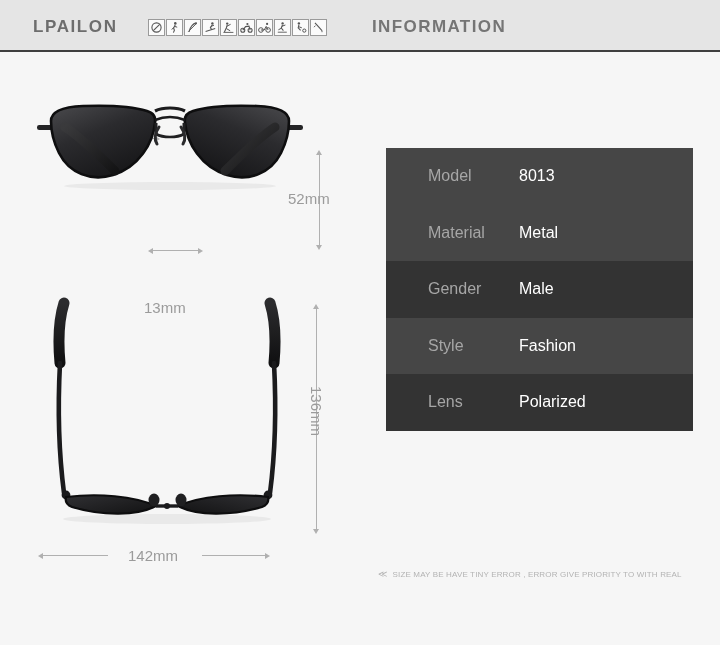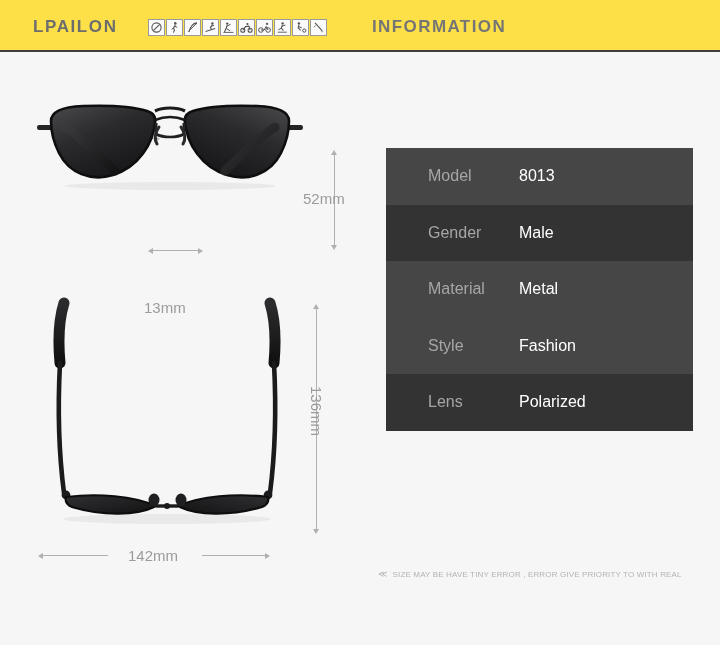--- a/index.html
+++ b/index.html
@@ -14,21 +14,21 @@
     font-family: "Liberation Sans", sans-serif;
     overflow: hidden;
     position: relative;
   }
 
   
   #header {
     position: absolute;
     left: 0; top: 0;
     width: 720px; height: 52px;
-    background: #fde047;
+    background: #e5e5e5;
     border-bottom: 2px solid #3f3f3f;
     box-sizing: border-box;
   }
   #brand-logo {
     position: absolute;
     left: 33px; top: 17px;
     font-size: 17px;
     letter-spacing: 1.6px;
     font-weight: bold;
     color: #6d6d6d;
@@ -346,21 +346,21 @@
         <path d="M121 36 L121 48 M149 36 L149 48" stroke="#202022" stroke-width="3"></path>
         <path d="M121 47 C128 51 142 51 149 47" stroke="#202022" stroke-width="2.6" fill="none"></path>
 
         <path d="M124 40 C120 46 119 52 122 57" stroke="#2a2a2c" stroke-width="3" fill="none" stroke-linecap="round"></path>
         <path d="M146 40 C150 46 151 52 148 57" stroke="#2a2a2c" stroke-width="3" fill="none" stroke-linecap="round"></path>
 
         <ellipse cx="135" cy="99" rx="106" ry="4" fill="#000" opacity="0.05"></ellipse>
       </svg>
     </div>
 
-    <div style="position:absolute; left:305px; top:98px; width:64px; height:100px;">
+    <div style="position:absolute; left:290px; top:98px; width:64px; height:100px;">
       <span class="arrow-head ah-up" style="left:26px; top:0;"></span>
       <span class="arrow-line-v" style="left:29px; top:4px; height:92px;"></span>
       <span class="arrow-head ah-down" style="left:26px; top:95px;"></span>
       <span class="dim-label" style="left:-2px; top:40px;">52mm</span>
     </div>
 
     <div style="position:absolute; left:148px; top:194px; width:90px; height:40px;">
       <span class="arrow-head ah-left" style="left:0; top:2px;"></span>
       <span class="arrow-line-h" style="left:4px; top:4px; width:47px;"></span>
       <span class="arrow-head ah-right" style="left:50px; top:2px;"></span>
@@ -426,28 +426,28 @@
 
   </div>
 
   <div id="spec-table">
 
     <div class="spec-row odd">
       <div class="spec-key">Model</div>
       <div class="spec-val">8013</div>
     </div>
 
+    <div class="spec-row odd">
+      <div class="spec-key">Material</div>
+      <div class="spec-val">Metal</div>
+    </div>
+
     <div class="spec-row even">
       <div class="spec-key">Gender</div>
       <div class="spec-val">Male</div>
-    </div>
-
-    <div class="spec-row odd">
-      <div class="spec-key">Material</div>
-      <div class="spec-val">Metal</div>
     </div>
 
     <div class="spec-row odd">
       <div class="spec-key">Style</div>
       <div class="spec-val">Fashion</div>
     </div>
 
     <div class="spec-row even">
       <div class="spec-key">Lens</div>
       <div class="spec-val">Polarized</div>

